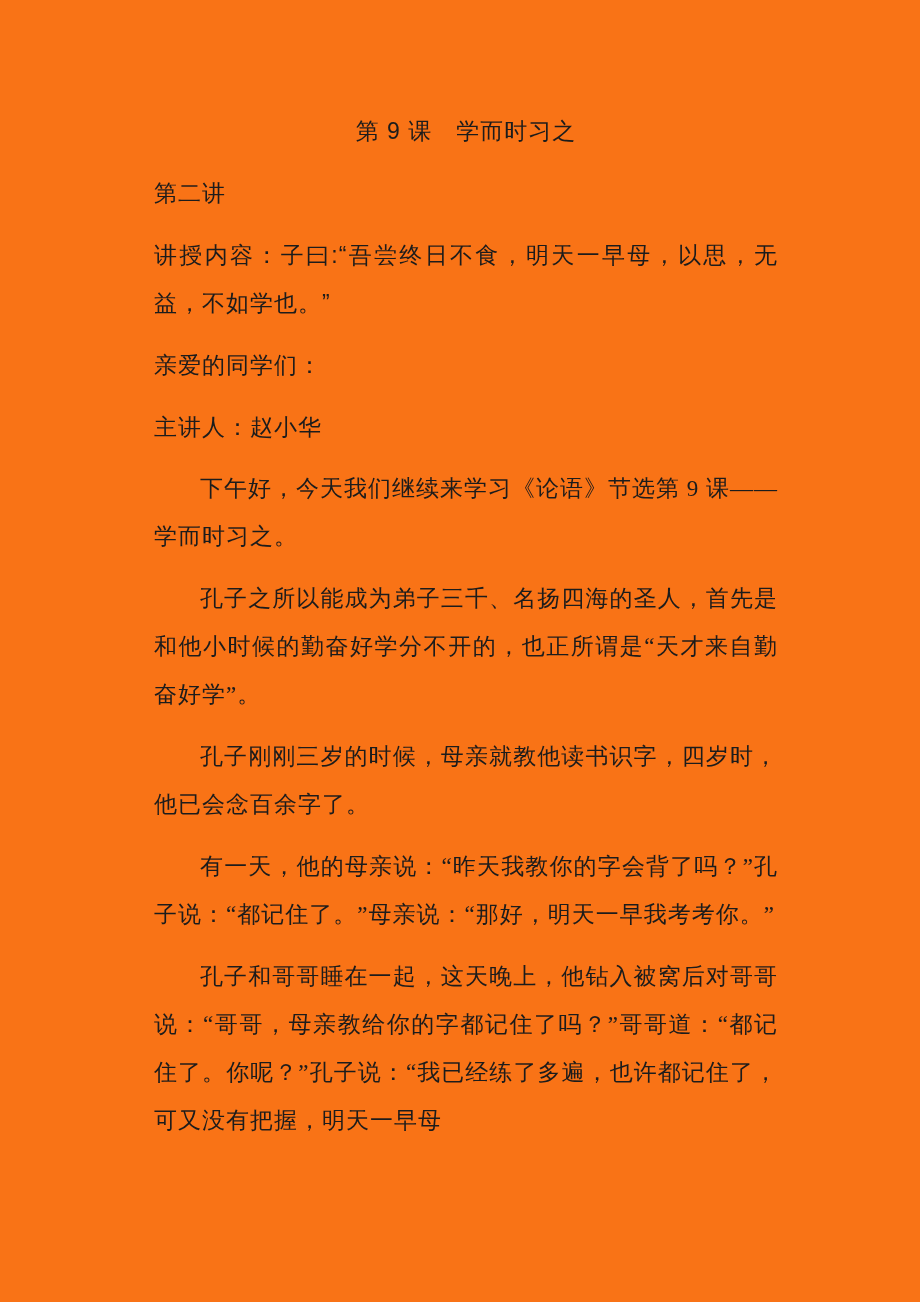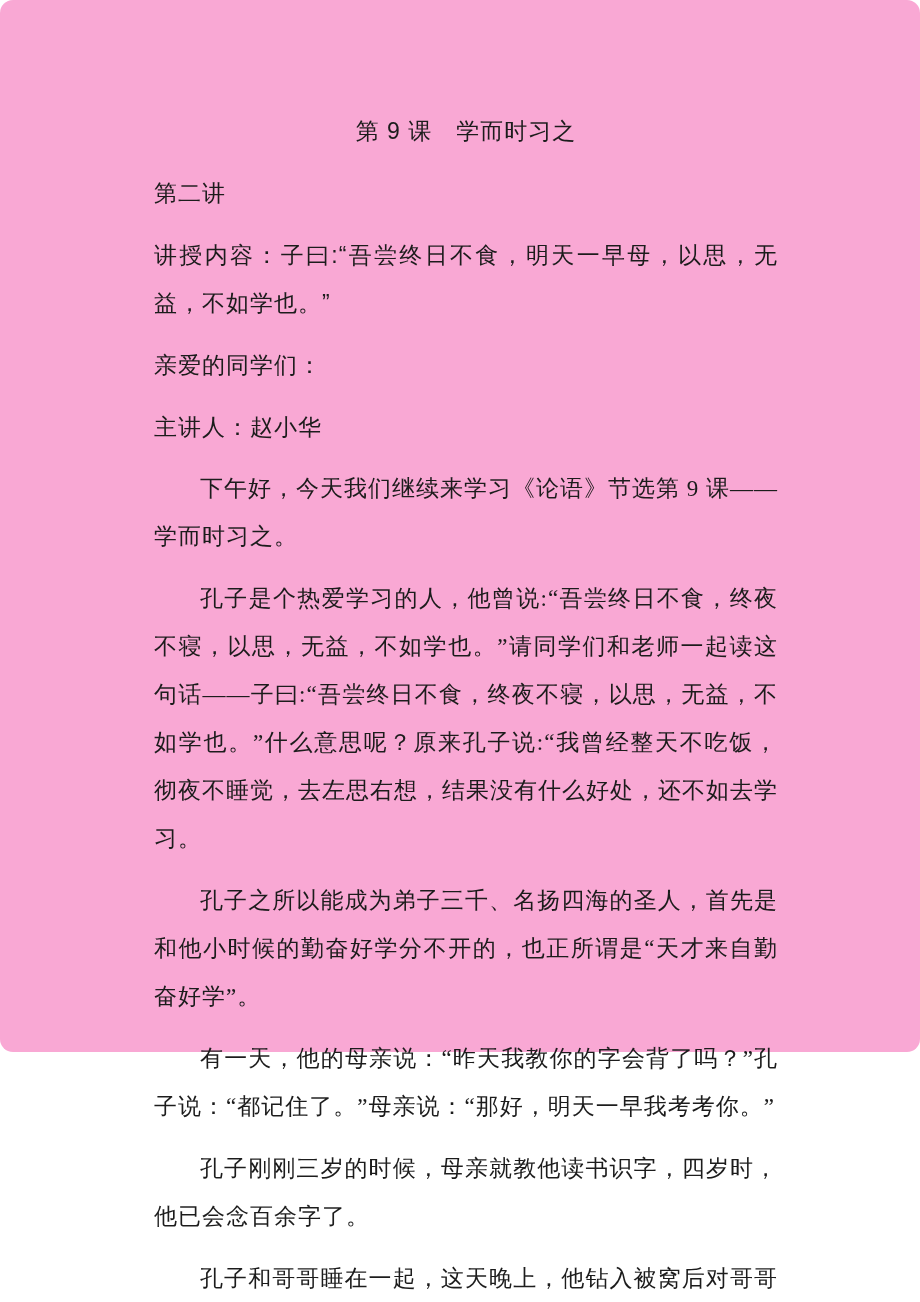--- a/index.html
+++ b/index.html
@@ -8,28 +8,27 @@
     background: #ffffff;
   }
   body {
     width: 920px;
     height: 1302px;
     overflow: hidden;
   }
   .page {
     box-sizing: border-box;
     width: 920px;
-    height: 1052px;
+    height: 1302px;
     padding: 107px 128px 0 140px;
-    background: #f9a8d4;
+    background: #f97316;
     font-family: "Liberation Sans", sans-serif;
     font-size: 23px;
     line-height: 48px;
     color: #1c1c1c;
-    border-radius: 13px;
   }
   .doc-title {
     text-align: center;
     letter-spacing: 1px;
     white-space: pre;
     margin: 0;
   }
   .para {
     margin: 14px;
     text-align: justify;
@@ -45,19 +44,18 @@
 <body>
 
 <div class="page">
   <p class="doc-title">第 9 课　学而时习之</p>
   <div class="paragraphs">
       <p class="para">第二讲</p>
       <p class="para">讲授内容：子曰:“吾尝终日不食，明天一早母，以思，无益，不如学也。”</p>
       <p class="para">亲爱的同学们：</p>
       <p class="para">主讲人：赵小华</p>
       <p class="para indent">下午好，今天我们继续来学习《论语》节选第 9 课——学而时习之。</p>
-      <p class="para indent">孔子是个热爱学习的人，他曾说:“吾尝终日不食，终夜不寝，以思，无益，不如学也。”请同学们和老师一起读这句话——子曰:“吾尝终日不食，终夜不寝，以思，无益，不如学也。”什么意思呢？原来孔子说:“我曾经整天不吃饭，彻夜不睡觉，去左思右想，结果没有什么好处，还不如去学习。</p>
       <p class="para indent">孔子之所以能成为弟子三千、名扬四海的圣人，首先是和他小时候的勤奋好学分不开的，也正所谓是“天才来自勤奋好学”。</p>
+      <p class="para indent">孔子刚刚三岁的时候，母亲就教他读书识字，四岁时，他已会念百余字了。</p>
       <p class="para indent">有一天，他的母亲说：“昨天我教你的字会背了吗？”孔子说：“都记住了。”母亲说：“那好，明天一早我考考你。”</p>
-      <p class="para indent">孔子刚刚三岁的时候，母亲就教他读书识字，四岁时，他已会念百余字了。</p>
       <p class="para indent">孔子和哥哥睡在一起，这天晚上，他钻入被窝后对哥哥说：“哥哥，母亲教给你的字都记住了吗？”哥哥道：“都记住了。你呢？”孔子说：“我已经练了多遍，也许都记住了，可又没有把握，明天一早母</p>
     </div>
 </div>
 
 </body></html>

